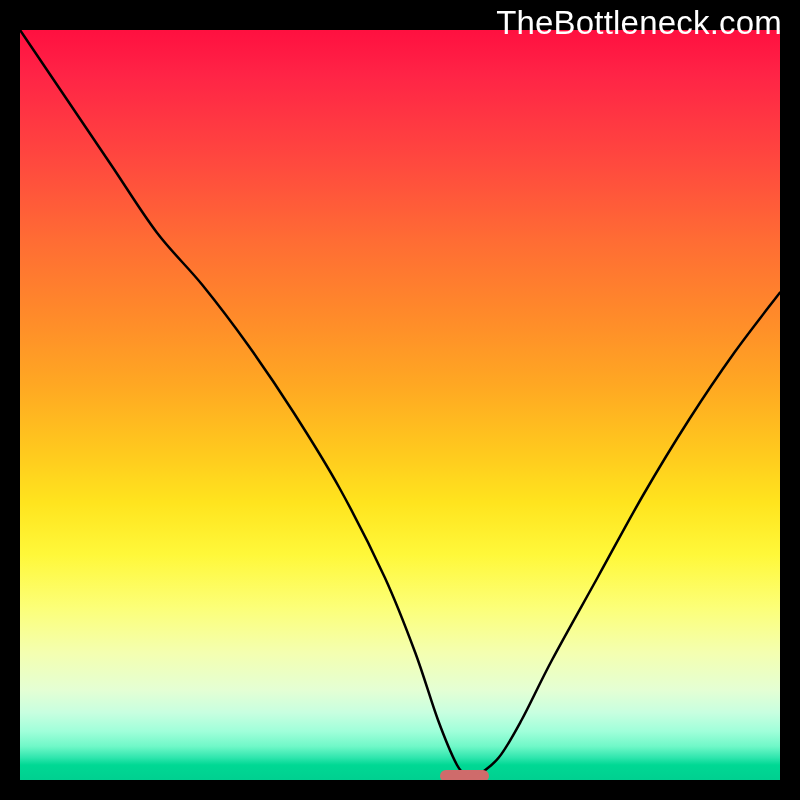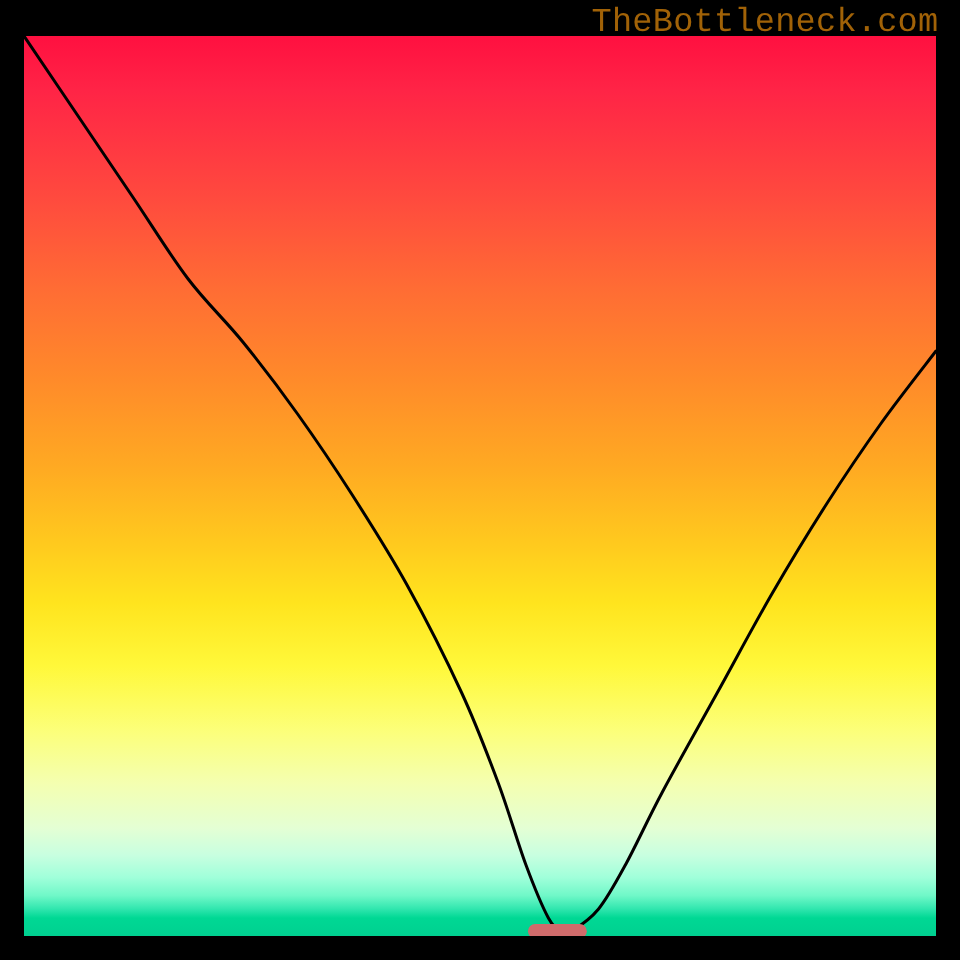--- a/index.html
+++ b/index.html
@@ -13,23 +13,23 @@
   .container {
     position: relative;
     width: 800px;
     height: 800px;
     background: #000;
   }
   .watermark {
     position: absolute;
     top: 4px;
     right: 18px;
-    color: #a16207;
-    font-family: Liberation Mono, monospace;
-    font-size: 28px;
+    color: #ffffff;
+    font-family: Liberation Sans, sans-serif;
+    font-size: 33px;
     letter-spacing: 0.2px;
     z-index: 5;
   }
   .plot-area {
     position: absolute;
     left: 20px;
     top: 30px;
     width: 760px;
     height: 750px;
     overflow: hidden;

